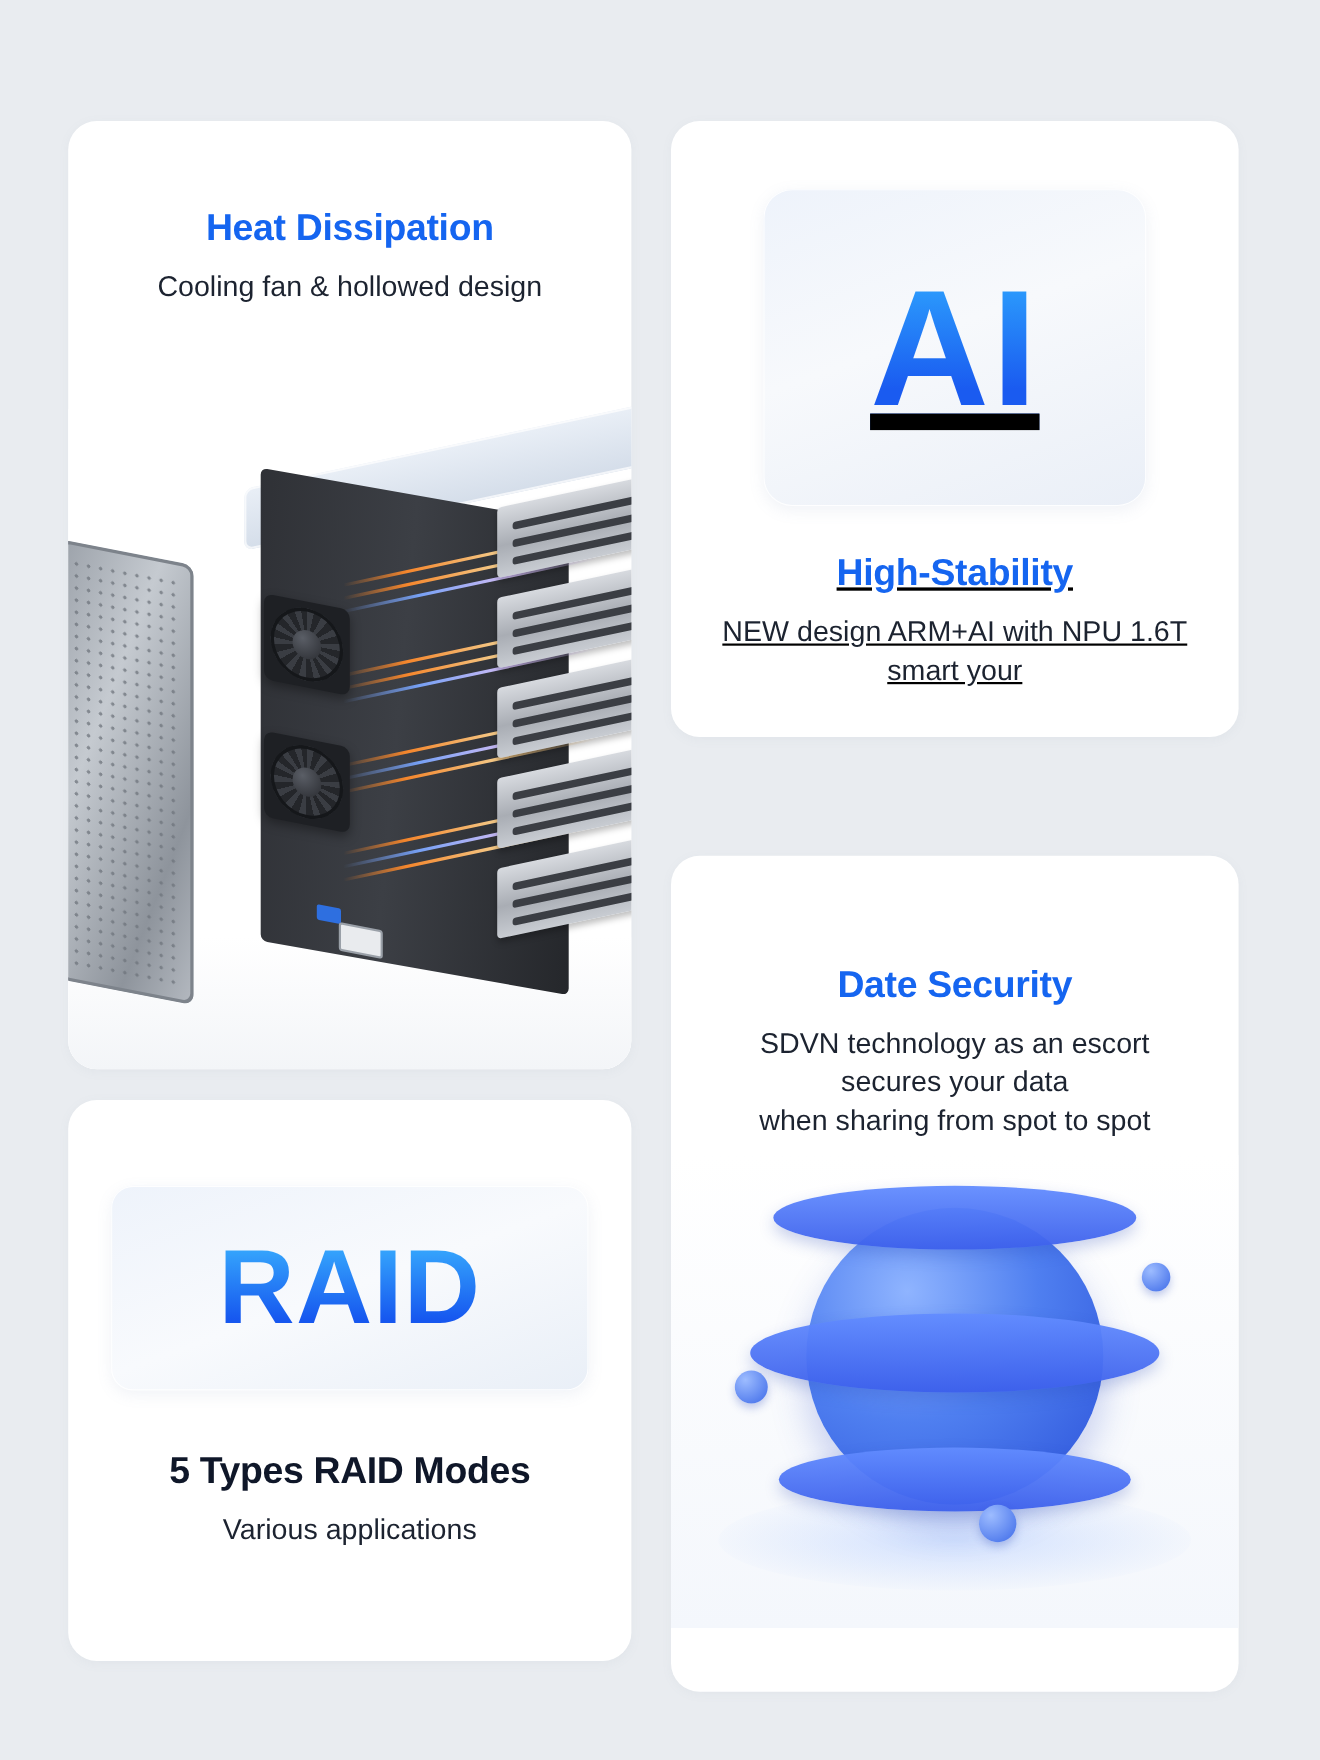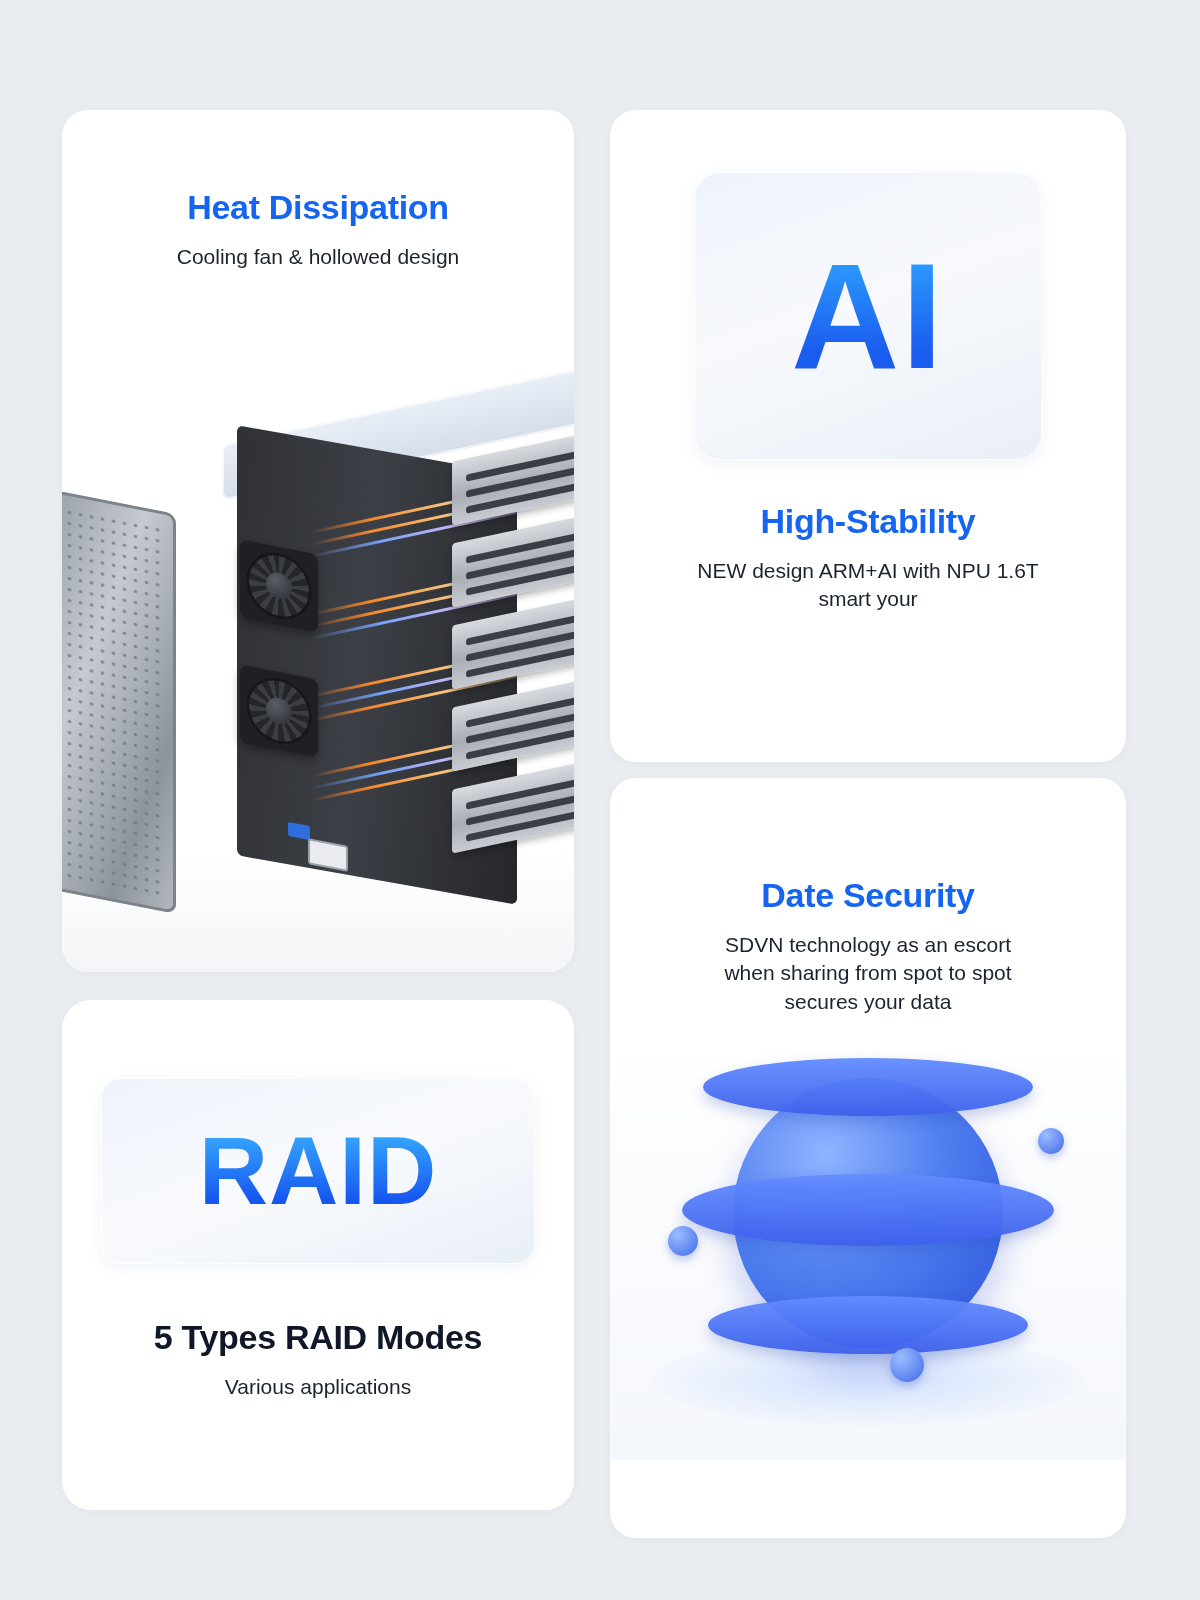--- a/index.html
+++ b/index.html
@@ -36,21 +36,21 @@
   .card-heat { grid-column: 1; grid-row: 1; }
   .card-heat .headings { padding-top: 78px; text-align: center; }
   .title {
     color: #1565f0;
     font-size: 34px;
     font-weight: bold;
     letter-spacing: -0.3px;
   }
   .subtitle {
     color: #1c2330;
-    font-size: 21px;
+    font-size: 26px;
     margin-top: 16px;
     line-height: 1.35;
   }
 
   
   .photo {
     position: absolute;
     left: 0; right: 0; bottom: 0;
     height: 600px;
     background: #ffffff;
@@ -175,21 +175,21 @@
     position: absolute;
     left: 160px; top: 30px;
     width: 400px; height: 56px;
     background: linear-gradient(180deg, rgba(232,238,246,.95), rgba(198,210,226,.75));
     border-radius: 8px;
     transform: skewY(-12deg);
     box-shadow: inset 0 0 0 2px rgba(255,255,255,.7);
   }
 
   
-  .card-ai { grid-column: 2; grid-row: 1; height: 652px; }
+  .card-ai { grid-column: 2; grid-row: 1; height: 560px; text-decoration: underline; }
   .badge-box {
     margin: 62px auto 0;
     width: 348px; height: 288px;
     border-radius: 26px;
     background: linear-gradient(160deg,#eef3fb 0%, #f7f9fc 45%, #eaeff7 100%);
     box-shadow: inset 0 0 0 1px rgba(255,255,255,.9), 0 4px 14px rgba(120,140,180,.10);
     display: flex; align-items: center; justify-content: center;
   }
   .badge-text {
     font-size: 150px;
@@ -197,21 +197,21 @@
     letter-spacing: 2px;
     background: linear-gradient(180deg,#2fa8ff 0%, #1a5bf0 75%);
     -webkit-background-clip: text;
     background-clip: text;
     color: transparent;
     line-height: 1;
   }
   .card-ai .headings { text-align: center; padding: 42px 28px 0; }
 
   
-  .card-raid { grid-column: 1; grid-row: 2; border-radius: 29px; }
+  .card-raid { grid-column: 1; grid-row: 2; }
   .raid-box {
     margin: 78px auto 0;
     width: 434px; height: 186px;
     border-radius: 20px;
     background: linear-gradient(160deg,#eef3fb 0%, #f8fafd 50%, #e9eff7 100%);
     box-shadow: inset 0 0 0 1px rgba(255,255,255,.9), 0 4px 14px rgba(120,140,180,.10);
     display: flex; align-items: center; justify-content: center;
   }
   .raid-text {
     font-size: 96px;
@@ -356,22 +356,22 @@
       <div class="headings">
         <h2 class="title">5 Types RAID Modes</h2>
         <p class="subtitle">Various applications</p>
       </div>
     </section>
 
     <section class="card card-sec">
       <div class="headings">
         <h2 class="title">Date Security</h2>
         <p class="subtitle">SDVN technology as an escort</p>
+        <p class="subtitle" style="margin-top:0">secures your data</p>
         <p class="subtitle" style="margin-top:0">when sharing from spot to spot</p>
-        <p class="subtitle" style="margin-top:0">secures your data</p>
       </div>
       <div class="globe-wrap">
         <div class="globe-plate"></div>
         <div class="globe"></div>
         <div class="band band-top"></div>
         <div class="band band-mid"></div>
         <div class="band band-bot"></div>
         <div class="dot dot-left"></div>
         <div class="dot dot-right"></div>
         <div class="dot dot-bottom"></div>

